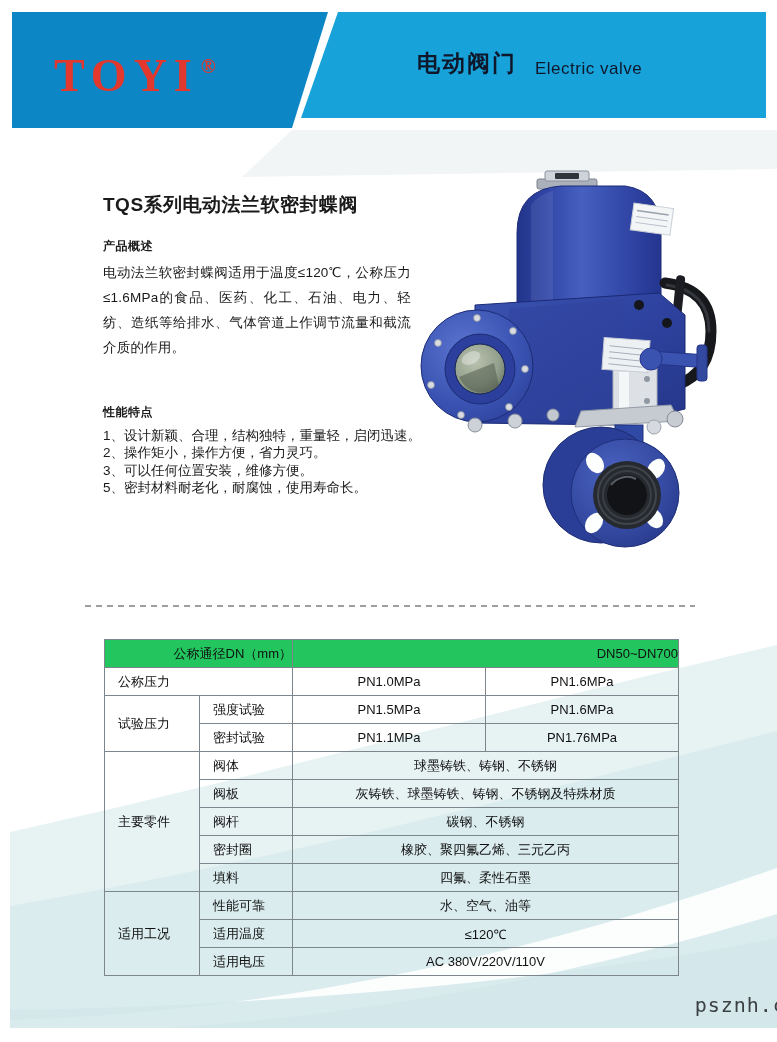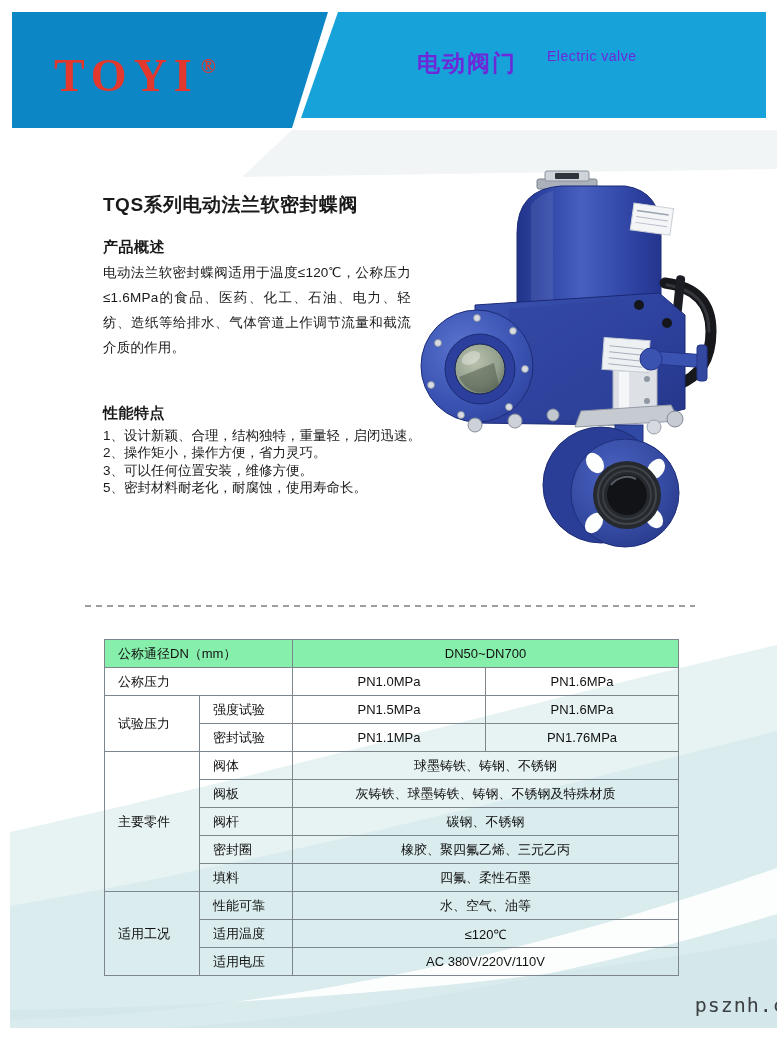--- a/index.html
+++ b/index.html
@@ -10,26 +10,26 @@
   .abs{position:absolute;}
   svg{display:block;}
   
   .hdr-svg{left:0;top:0;z-index:1;}
   .logo{
     left:54px;top:40px;z-index:2;color:#e2382d;
     font-family:"Liberation Serif",serif;font-weight:700;font-size:46px;
     letter-spacing:7px;line-height:52px;
   }
   .logo sup{font-size:20px;letter-spacing:0;vertical-align:18px;margin-left:2px;}
-  .hdr-title{left:417px;top:48px;z-index:2;display:flex;align-items:flex-start;color:#6d28d9;}
+  .hdr-title{left:417px;top:48px;z-index:2;display:flex;align-items:flex-end;color:#0f172a;}
   .hdr-title .zh{font-size:23px;font-weight:700;letter-spacing:2px;}
-  .hdr-title .en{font-size:14px;font-weight:400;margin-left:30px;letter-spacing:0.5px;}
+  .hdr-title .en{font-size:17px;font-weight:400;margin-left:18px;letter-spacing:0.5px;}
   
   .prod-title{left:103px;top:192px;z-index:2;font-size:19px;font-weight:700;letter-spacing:0.5px;}
-  .sec-head{z-index:2;font-size:15px;font-weight:700;letter-spacing:0.5px;}
+  .sec-head{z-index:2;font-size:12px;font-weight:700;letter-spacing:0.5px;}
   .overview-head{left:103px;top:238px;}
   .overview-body{
     left:103px;top:260px;width:308px;z-index:2;
     font-size:13.5px;line-height:25px;text-align:justify;letter-spacing:0.2px;
   }
   .features-head{left:103px;top:404px;}
   .features-list{left:103px;top:427px;width:320px;z-index:2;font-size:13.5px;line-height:17.4px;}
   
   .product-svg{left:413px;top:163px;z-index:2;}
   
@@ -38,21 +38,21 @@
     background:repeating-linear-gradient(90deg,#9b9fa2 0 6px,transparent 6px 11px);
   }
   
   .spec{left:104px;top:639px;z-index:3;border-collapse:collapse;table-layout:fixed;}
   .spec td{
     border:1px solid #7d868c;font-size:13px;color:#111;height:27px;
     padding:0;background:transparent;
   }
   .spec td.lbl{padding-left:13px;text-align:left;}
   .spec td.val{text-align:center;}
-  .spec tr.hd td{background:#86efac;}
+  .spec tr.hd td{background:#22c55e;text-align:right;}
   
   .watermark{
     right:-3px;top:993px;z-index:4;
     font-family:"DejaVu Sans Mono",monospace;font-size:20px;color:#3c4043;letter-spacing:1px;
   }
   
   .bg-svg{left:0;top:0;z-index:0;}
 </style>
 </head>
 <body>

